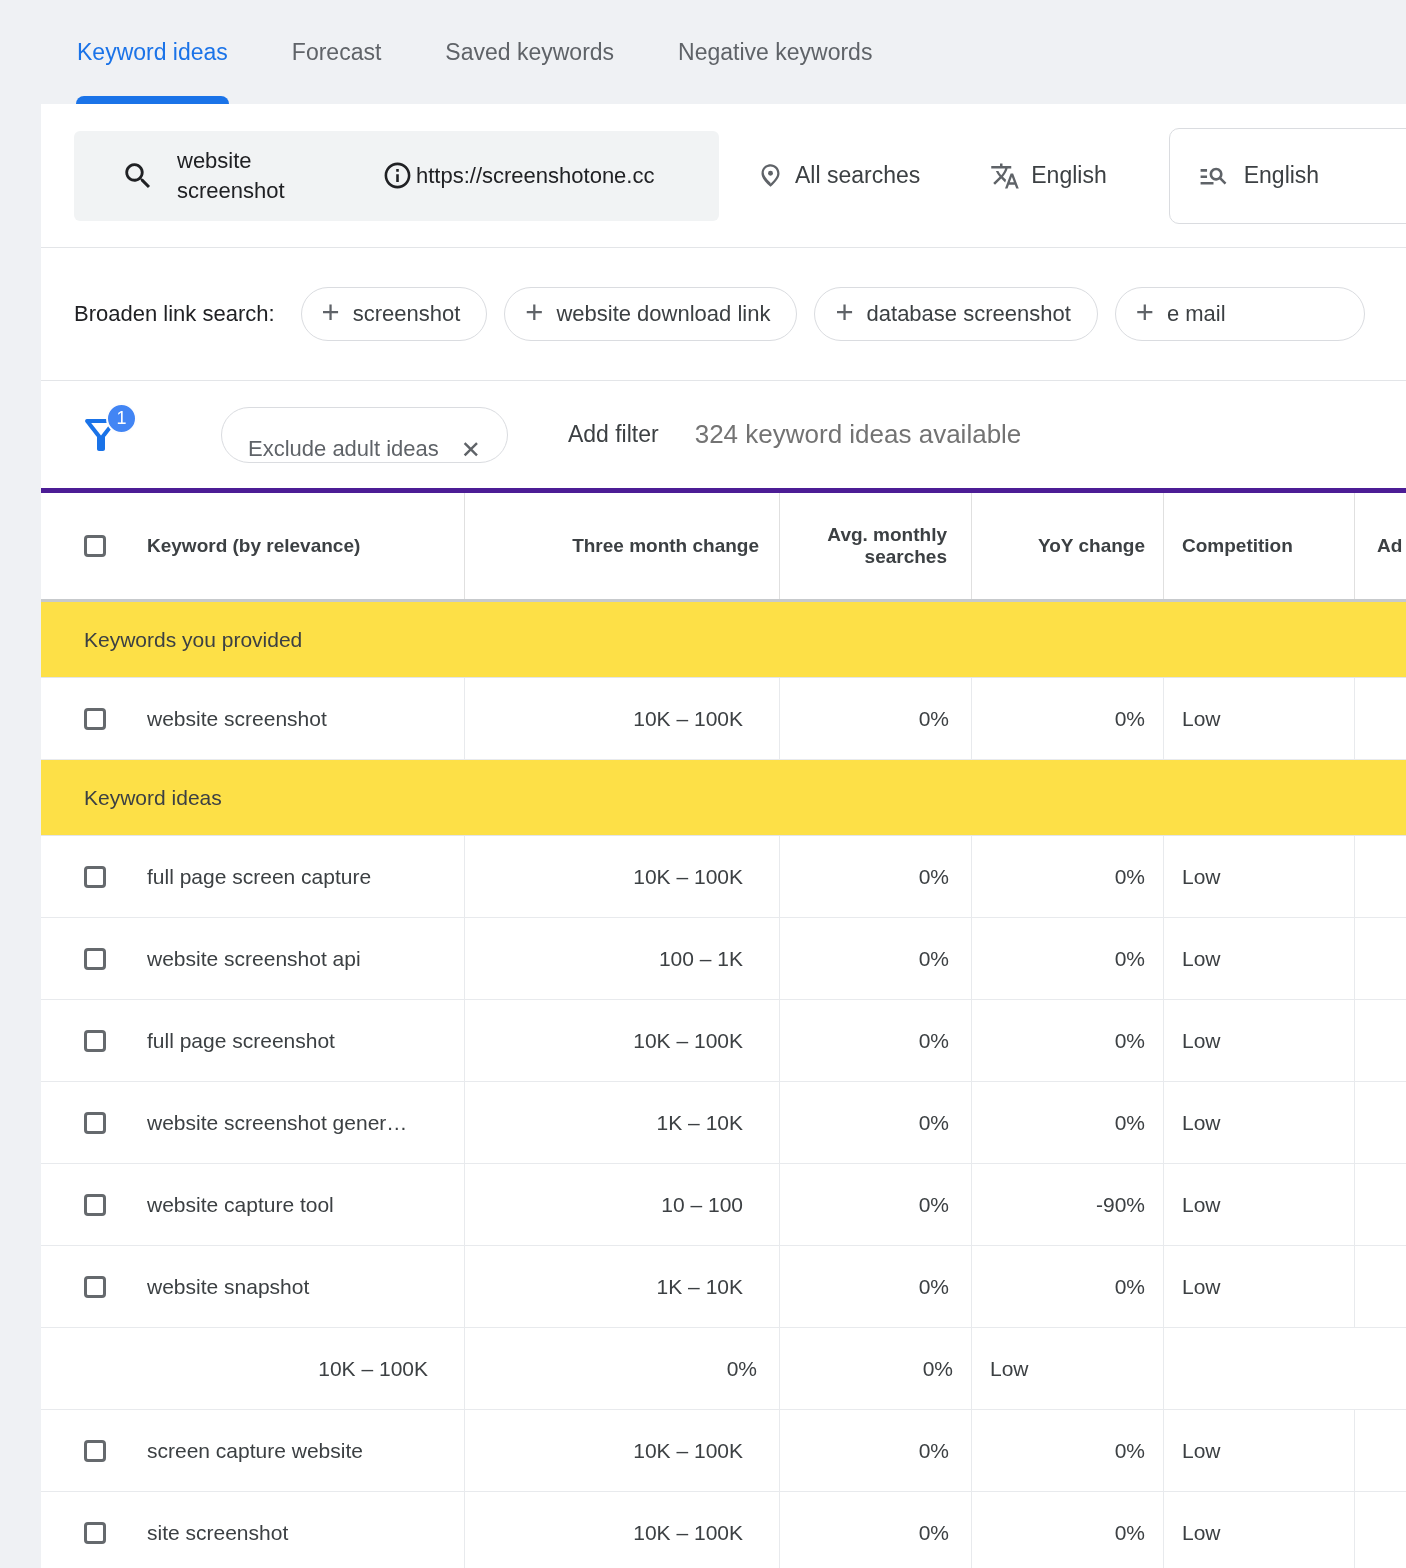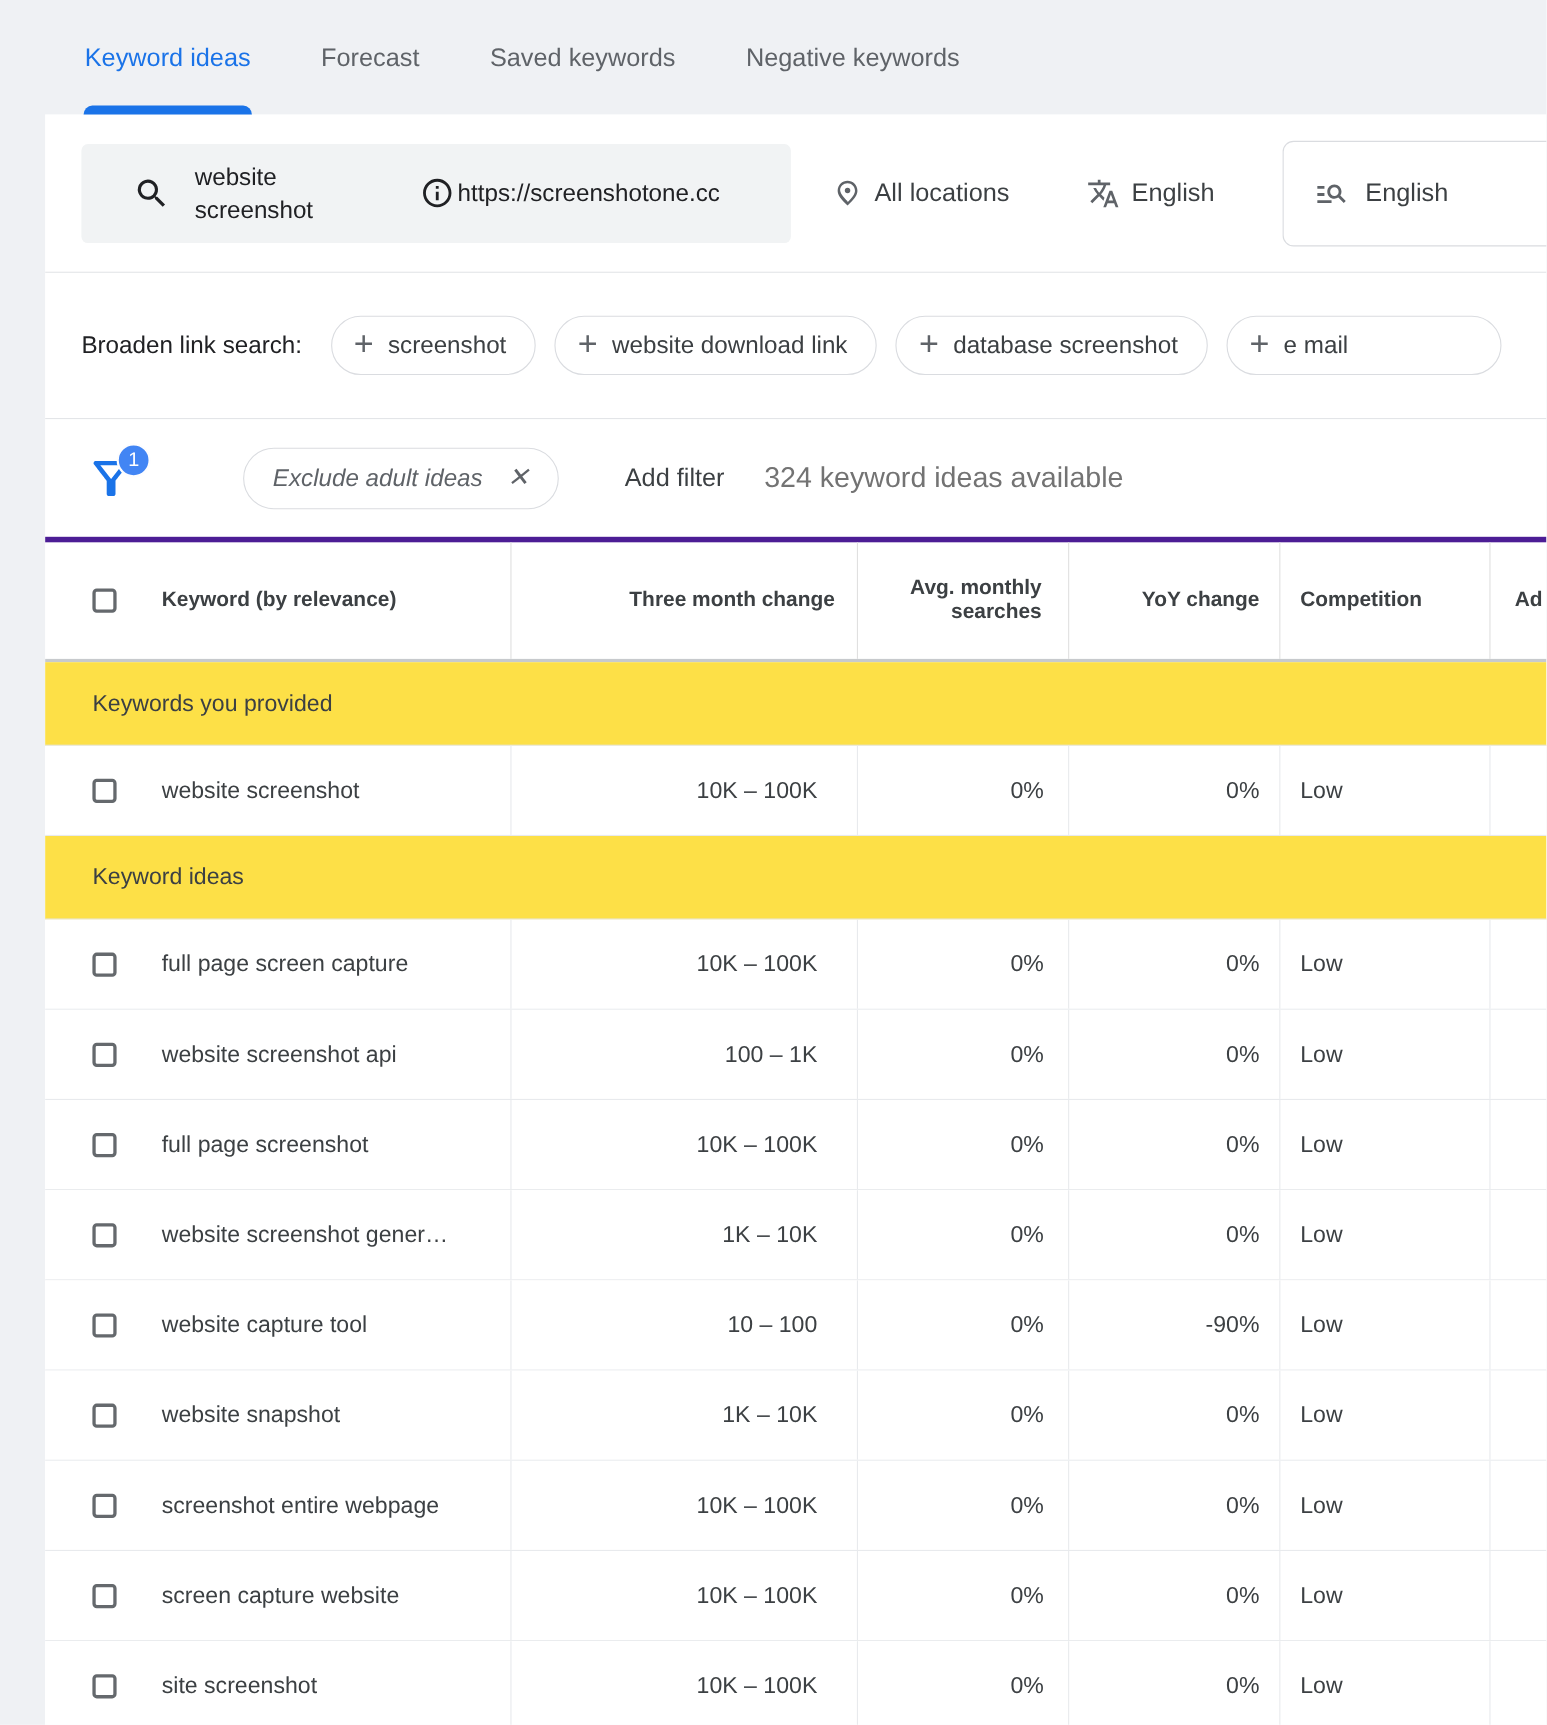--- a/index.html
+++ b/index.html
@@ -59,22 +59,22 @@
   
   .filter-row { height:108px; border-top:1px solid #e3e5e8; display:flex; align-items:center; }
   .funnel-wrap { margin-left:36px; position:relative; width:48px; height:48px; flex:none; cursor:pointer; }
   .funnel-badge {
     position:absolute; top:-8px; right:-12px; width:31px; height:31px;
     border-radius:50%; background:#4285f4; color:#fff; font-size:18px;
     display:flex; align-items:center; justify-content:center; border:2px solid #fdfdfe;
   }
   .exclude-chip {
     margin-left:96px; height:56px; border:1px solid #dadce0; border-radius:28px;
-    display:flex; align-items:center; padding:0 26px; gap:22px;
-    font-size:22px; color:#5f6368; cursor:pointer; white-space:nowrap;font-style:italic;
+    display:flex; align-items:flex-end; padding:0 26px; gap:22px;
+    font-size:22px; color:#5f6368; cursor:pointer; white-space:nowrap;
   }
   .x-glyph { font-size:24px; color:#5f6368; line-height:1; }
   .add-filter { margin-left:60px; font-size:23px; color:#3c4043; cursor:pointer; white-space:nowrap; }
   .results-count { margin-left:36px; font-size:26px; color:#737373; white-space:nowrap; }
   
   .thead, .trow {
     display:grid;
     grid-template-columns:424px 315px 192px 192px 191px 1fr;
   }
   .thead {
@@ -145,21 +145,21 @@
         </svg>
         <span class="url-text">https://screenshotone.cc</span>
       </span>
     </div>
 
     <div class="plain-btn loc-btn">
       <svg class="icon" width="27" height="27" viewBox="0 0 24 24" fill="#5f6368">
         <path d="M12 2C7.8 2 4 5.22 4 10.2c0 3.32 2.67 7.25 8 11.8 5.33-4.55 8-8.48 8-11.8C20 5.22 16.2 2 12 2zm0 16.54c-4.05-3.7-6-6.8-6-9.14C6 6.57 8.65 4 12 4s6 2.57 6 6.2c0 2.34-1.95 5.44-6 9.14z"></path>
         <circle cx="12" cy="10" r="2.2"></circle>
       </svg>
-      <span>All locations</span>
+      <span>All searches</span>
     </div>
 
     <div class="plain-btn lang-btn">
       <svg class="icon" width="30" height="30" viewBox="0 0 24 24" fill="#5f6368">
         <path d="M12.87 15.07l-2.54-2.51.03-.03c1.74-1.94 2.98-4.17 3.71-6.53H17V4h-7V2H8v2H1v1.99h11.17C11.5 7.92 10.44 9.75 9 11.35 8.07 10.32 7.3 9.19 6.69 8h-2c.73 1.63 1.73 3.17 2.98 4.56l-5.09 5.02L4 19l5-5 3.11 3.11.76-2.04zM18.5 10h-2L12 22h2l1.12-3h4.75L21 22h2l-4.5-12zm-2.62 7l1.62-4.33L19.12 17h-3.24z"></path>
       </svg>
       <span>English</span>
     </div>
 
     <div class="google-box">
@@ -306,24 +306,20 @@
       <span>website snapshot</span>
     </div>
     <div class="cell c-search num">1K – 10K</div>
     <div class="cell c-3m num">0%</div>
     <div class="cell c-yoy num">0%</div>
     <div class="cell c-comp">Low</div>
     <div class="cell c-ad"></div>
   </div>
 
   <div class="trow">
-    <div class="cell c-keyword">
-      <span class="checkbox"></span>
-      <span>screenshot entire webpage</span>
-    </div>
     <div class="cell c-search num">10K – 100K</div>
     <div class="cell c-3m num">0%</div>
     <div class="cell c-yoy num">0%</div>
     <div class="cell c-comp">Low</div>
     <div class="cell c-ad"></div>
   </div>
 
   <div class="trow">
     <div class="cell c-keyword">
       <span class="checkbox"></span>

